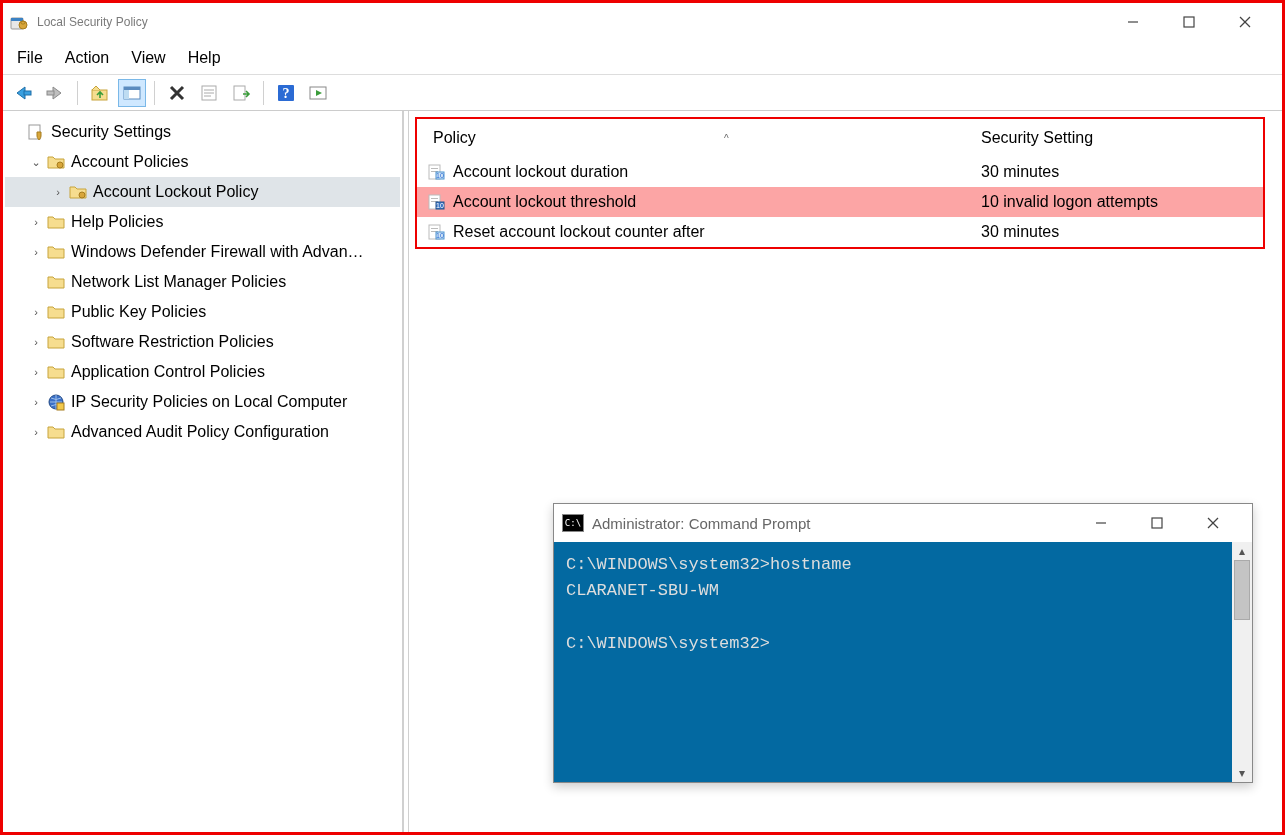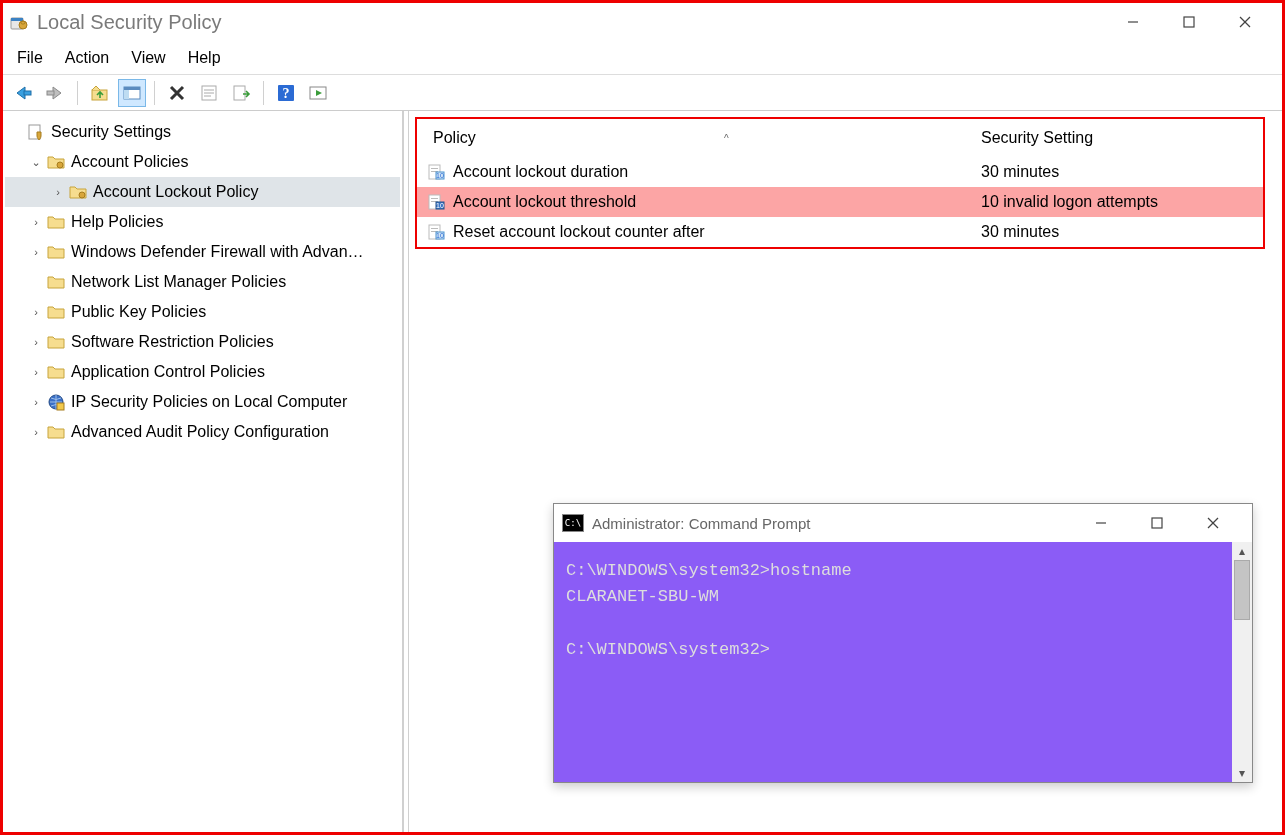--- a/index.html
+++ b/index.html
@@ -21,21 +21,21 @@
     display: flex;
     flex-direction: column;
     background: #fff;
   }
   .titlebar {
     height: 38px;
     display: flex;
     align-items: center;
     padding: 0 6px;
     color: #7a7a7a;
-    font-size: 20px;
+    font-size: 12px;
   }
   .titlebar .app-icon {
     width: 20px; height: 20px;
     margin-right: 8px;
     display: inline-flex;
     align-items: center; justify-content: center;
   }
   .titlebar .title { flex: 1; }
   .win-controls { display: flex; gap: 30px; padding-right: 18px;}
   .win-controls .wc {
@@ -139,24 +139,24 @@
     color:#666;
     font-size:15px;
   }
   .cmd-titlebar .cmd-icon {
     width:22px;height:18px; background:#000; color:#fff;
     display:inline-flex;align-items:center;justify-content:center;
     font-size:9px; margin-right:8px; border:1px solid #888;font-family:Consolas,monospace;
   }
   .cmd-titlebar .title{flex:1;}
   .cmd-body {
-    flex:1; background:#8b5cf6; color:#ddd;
+    flex:1; background:#0369a1; color:#ddd;
     font-family: Consolas, "Courier New", monospace;
     font-size:17px;
-    padding: 16px 12px;
+    padding: 10px 12px;
     position:relative;
     overflow:auto;
     white-space:pre;
     line-height:1.55;
   }
   .cmd-scroll {
     position:absolute; top:38px; right:0; bottom:0; width:20px;
     background:#f0f0f0; display:flex; flex-direction:column;
     align-items:center; justify-content:space-between;
     font-size:12px; color:#555; padding:2px 0;

